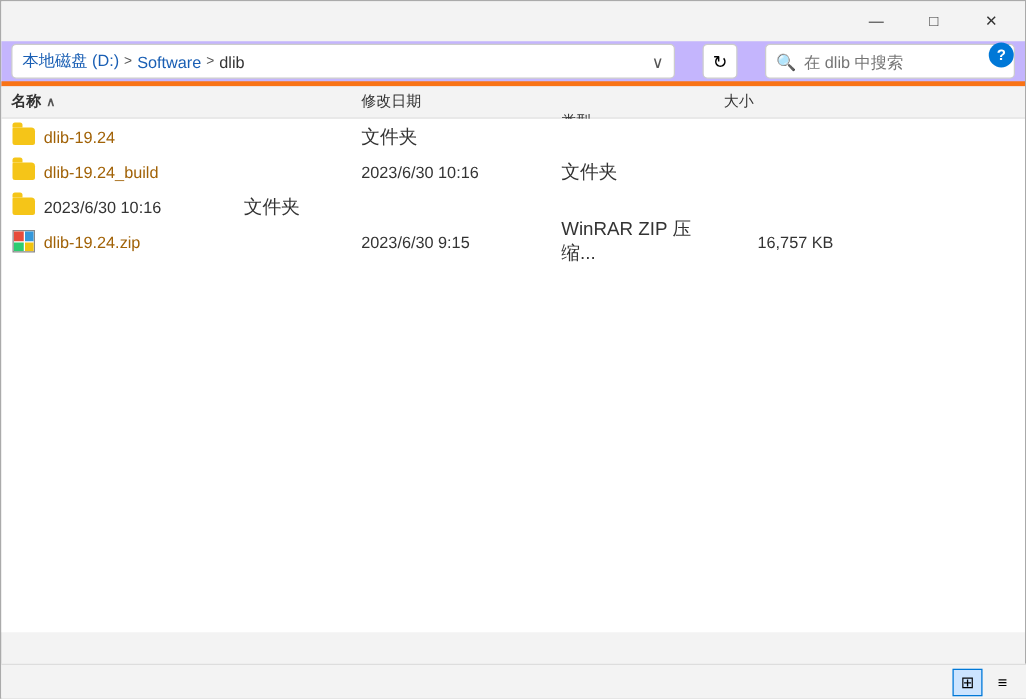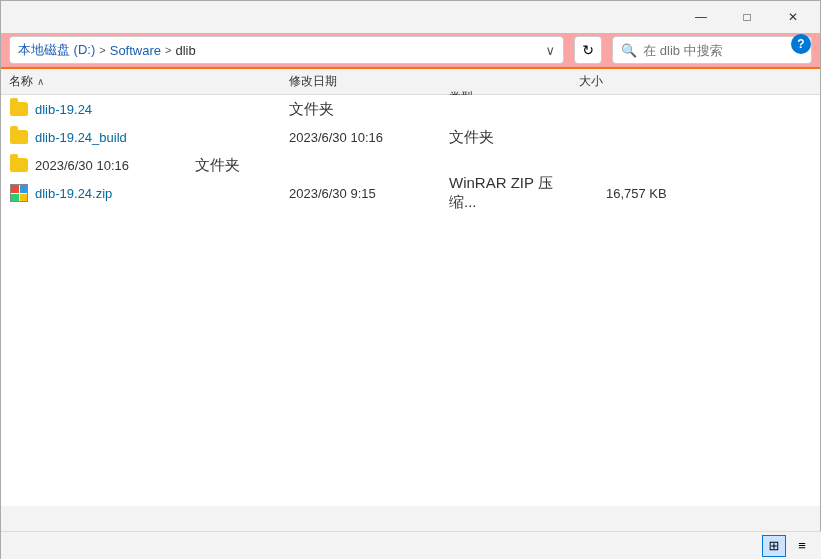--- a/index.html
+++ b/index.html
@@ -30,26 +30,26 @@
       align-items: center;
       justify-content: center;
       cursor: pointer;
       font-size: 12px;
       color: #333;
     }
 
     
     .addressbar {
       height: 36px;
-      background: #fca5a5;
-      display: flex;
-      align-items: center;
-      padding: 0 8px;
-      gap: 10px;
-      border-bottom: 2px solid #f97316;
+      background: #c4b5fd;
+      display: flex;
+      align-items: center;
+      padding: 0 8px;
+      gap: 22px;
+      border-bottom: 4px solid #f97316;
     }
     .breadcrumb-area {
       flex: 1;
       height: 28px;
       background: #fff;
       border: 1px solid #ccc;
       border-radius: 4px;
       display: flex;
       align-items: center;
       padding: 0 8px;
@@ -127,20 +127,21 @@
       border-bottom: 1px solid #ddd;
       padding: 0 8px;
     }
     .col-name {
       width: 280px;
       display: flex;
       align-items: center;
       gap: 4px;
       cursor: pointer;
       user-select: none;
+      font-weight: bold;
     }
     .col-date { width: 160px; }
     .col-type { width: 130px; margin-top: 32px; }
     .col-size { width: 100px; }
     .col-header {
       font-size: 12px;
       color: #333;
     }
     .sort-arrow { font-size: 10px; color: #555; }
 
@@ -177,21 +178,21 @@
       position: absolute;
       top: -4px;
       left: 0;
       width: 8px;
       height: 4px;
       background: #f5c518;
       border-radius: 2px 2px 0 0;
     }
     .file-name {
       width: 254px;
-      color: #0369a1;
+      color: #a16207;
       font-size: 13px;
       overflow: hidden;
       text-overflow: ellipsis;
       white-space: nowrap;
     }
     .file-date { width: 160px; font-size: 13px; color: #333; }
     .file-type { width: 130px; font-size: 15px; color: #333; }
     .file-size { width: 100px; font-size: 13px; color: #333; margin-left: 27px; }
 
     

